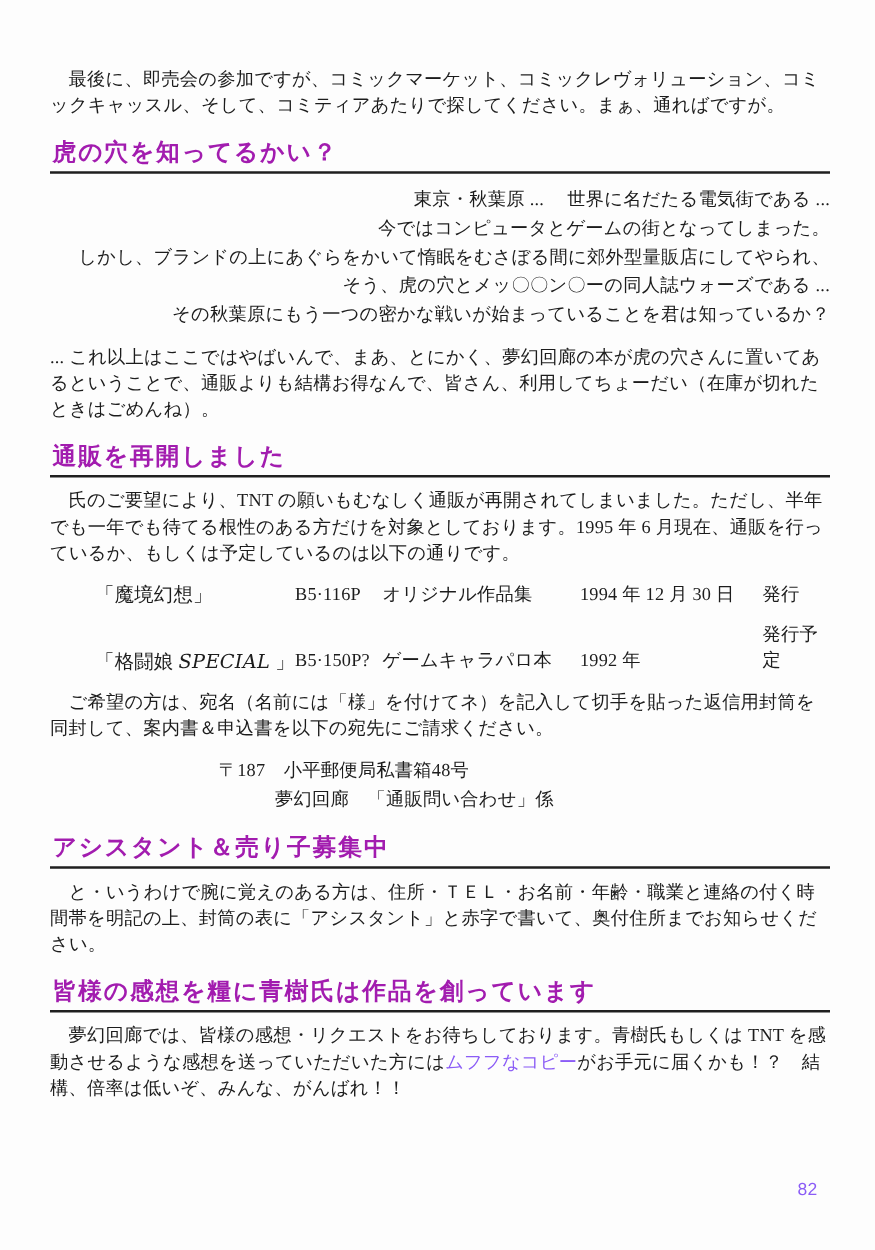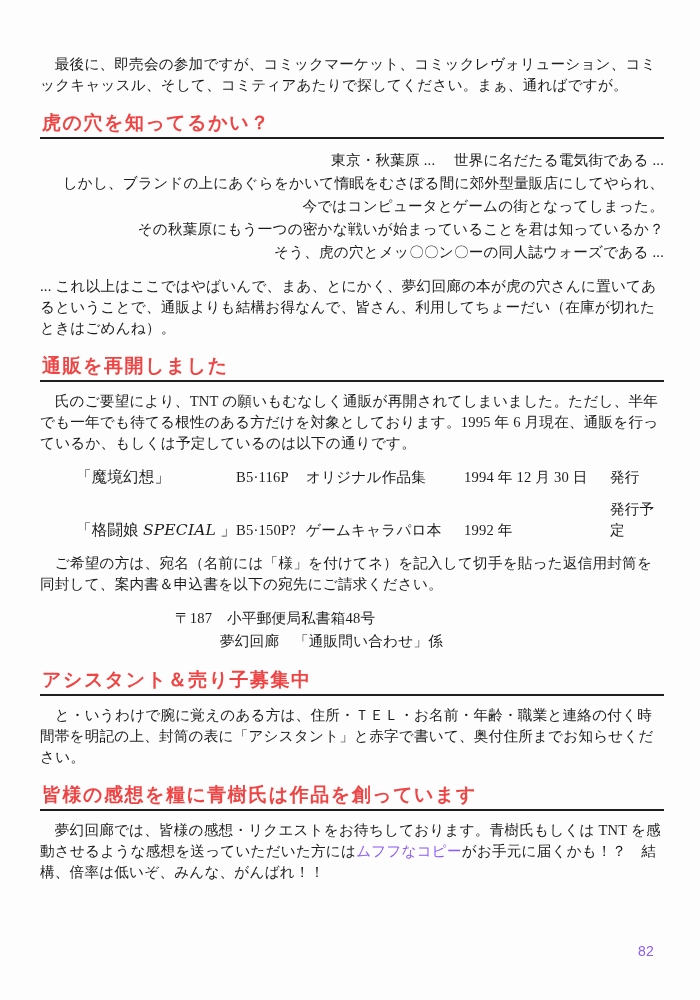--- a/index.html
+++ b/index.html
@@ -17,21 +17,21 @@
     letter-spacing:0.2px;
     overflow:hidden;
   }
   p{margin:0;}
   .para{margin:0 0 6px 0;}
   .section-heading{
     font-family:"Liberation Sans","DejaVu Sans",sans-serif;
     font-weight:700;
     font-size:19px;
     letter-spacing:1.5px;
-    color:#ef4444;
+    color:#a21caf;
     border-bottom:2.5px solid #1f1f1f;
     padding:0 0 4px 2px;
     margin:16px 0 9px 0;
   }
   .center-block{
     text-align:right;
     margin:10px 0 12px 0;
     line-height:23px;
   }
   .book-list{margin:12px 0 12px 36px;}
@@ -56,24 +56,24 @@
 <body>
 
 <div class="page">
 
   <p class="para">　最後に、即売会の参加ですが、コミックマーケット、コミックレヴォリューション、コミックキャッスル、そして、コミティアあたりで探してください。まぁ、通ればですが。</p>
 
   <div class="section-heading">虎の穴を知ってるかい？</div>
 
   <div class="center-block">
     <p>東京・秋葉原 ...　 世界に名だたる電気街である ...</p>
+    <p>今ではコンピュータとゲームの街となってしまった。</p>
     <p>しかし、ブランドの上にあぐらをかいて惰眠をむさぼる間に郊外型量販店にしてやられ、</p>
-    <p>今ではコンピュータとゲームの街となってしまった。</p>
+    <p>そう、虎の穴とメッ〇〇ン〇ーの同人誌ウォーズである ...</p>
     <p>その秋葉原にもう一つの密かな戦いが始まっていることを君は知っているか？</p>
-    <p>そう、虎の穴とメッ〇〇ン〇ーの同人誌ウォーズである ...</p>
   </div>
 
   <p class="para">... これ以上はここではやばいんで、まあ、とにかく、夢幻回廊の本が虎の穴さんに置いてあるということで、通販よりも結構お得なんで、皆さん、利用してちょーだい（在庫が切れたときはごめんね）。</p>
 
   <div class="section-heading">通販を再開しました</div>
 
   <p class="para">　氏のご要望により、TNT の願いもむなしく通販が再開されてしまいました。ただし、半年でも一年でも待てる根性のある方だけを対象としております。1995 年 6 月現在、通販を行っているか、もしくは予定しているのは以下の通りです。</p>
 
   <div class="book-list">
     <div class="book-row">

